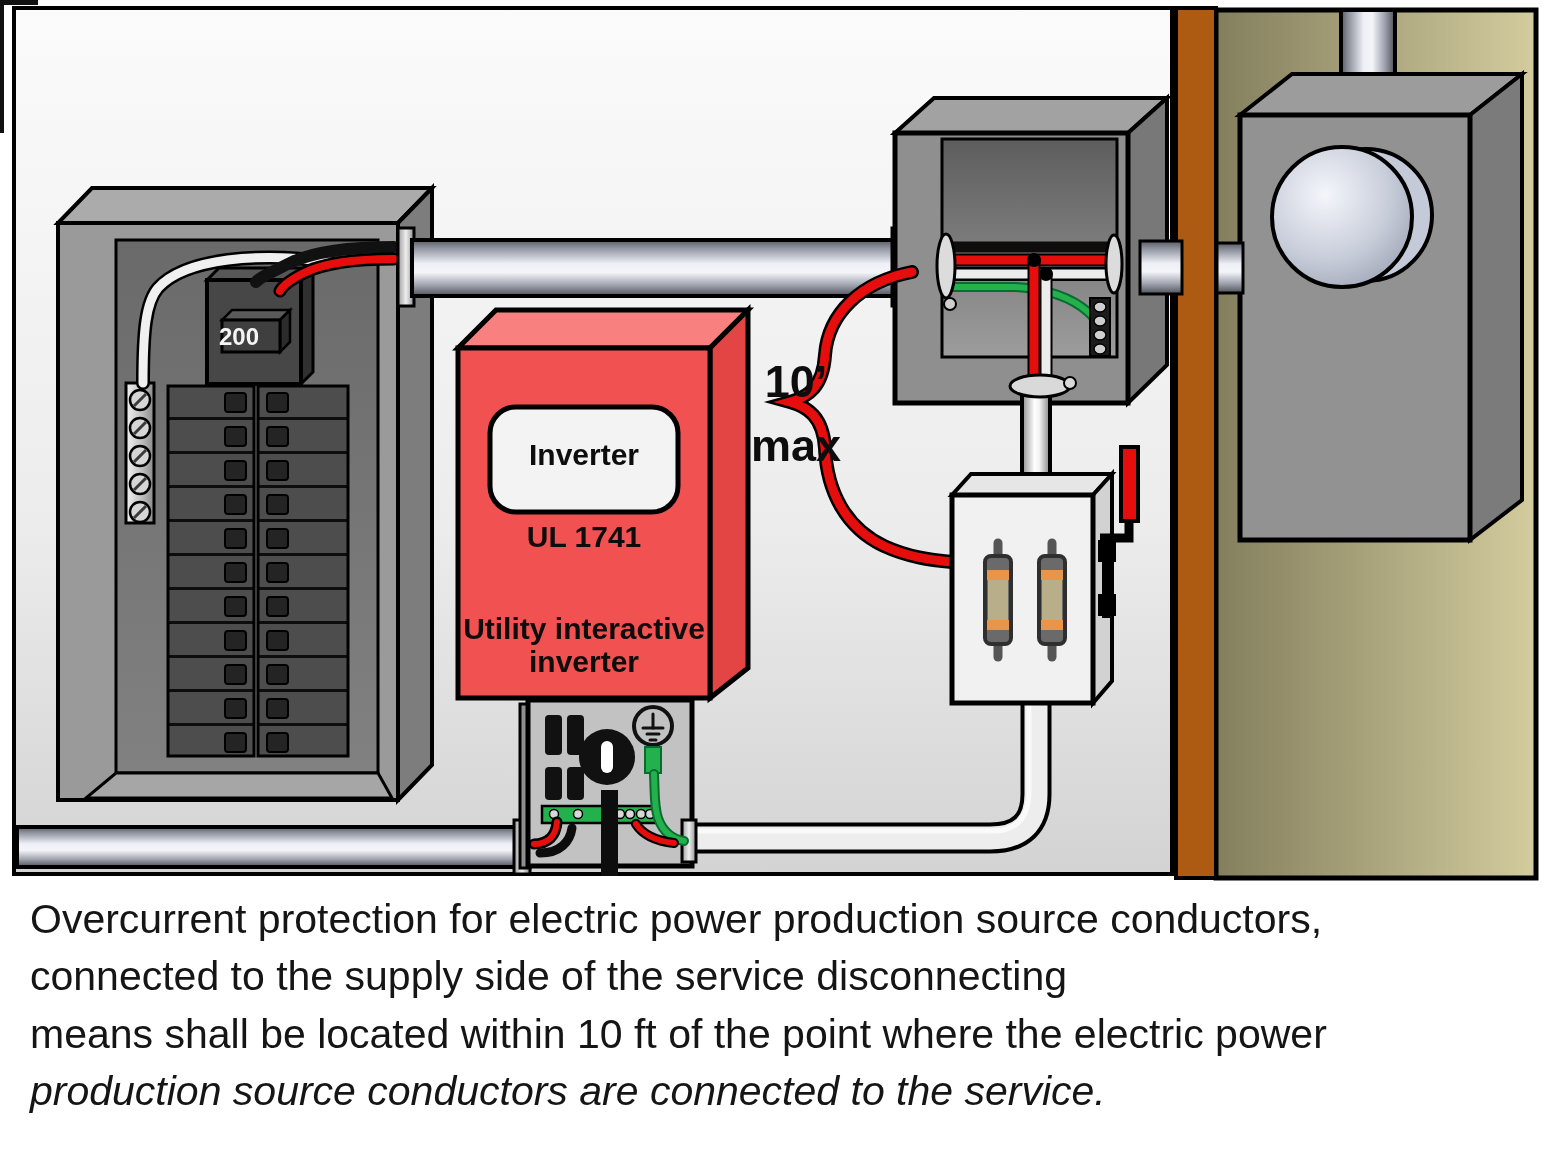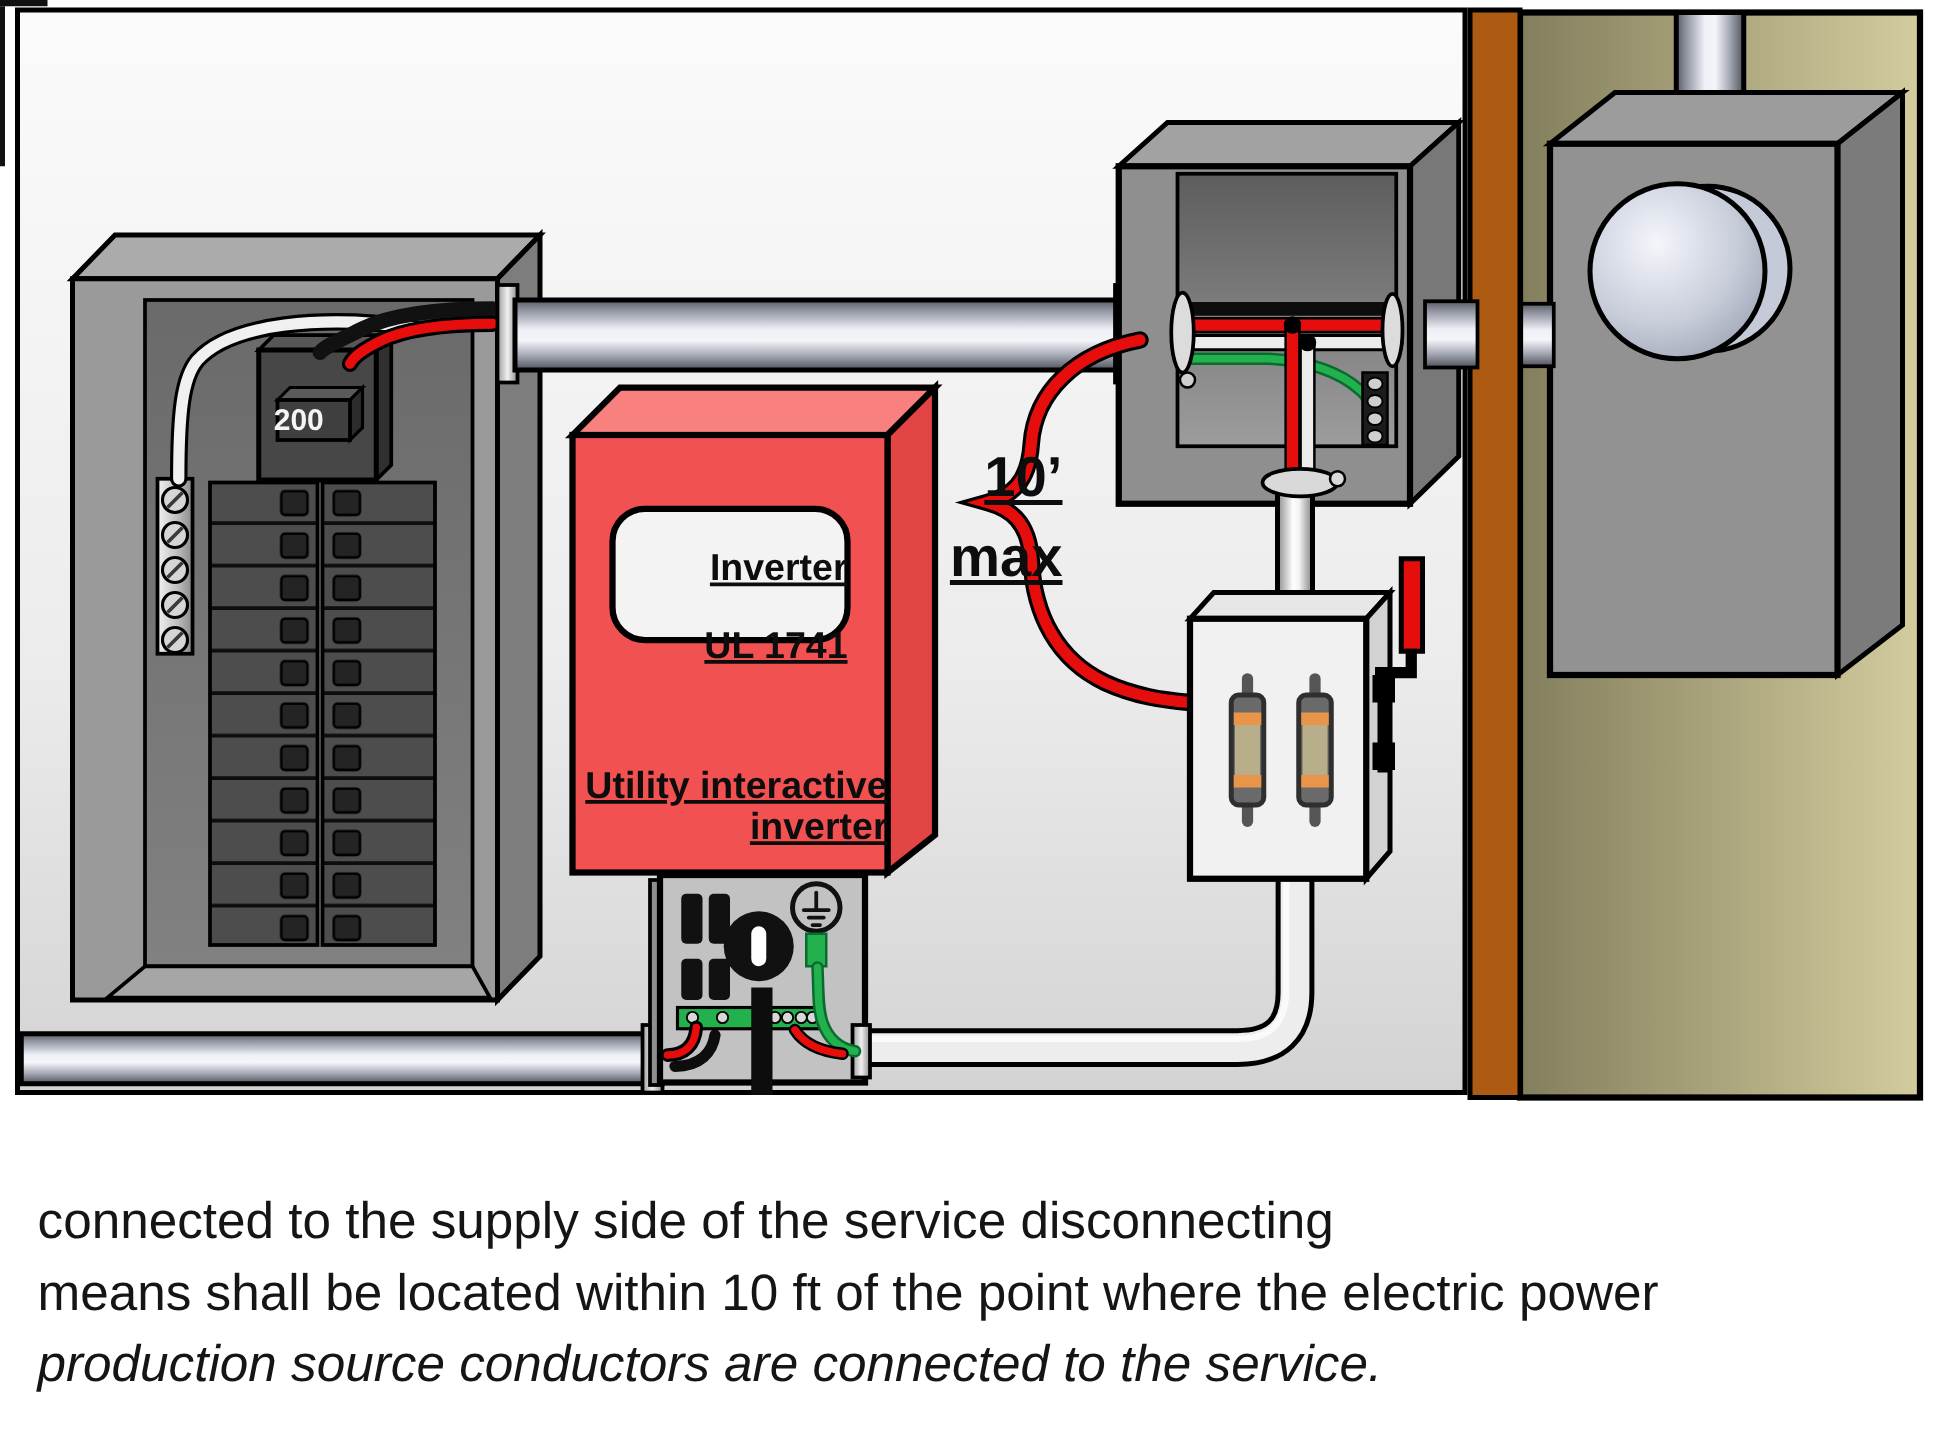--- a/index.html
+++ b/index.html
@@ -1,25 +1,25 @@
 <!DOCTYPE html>
 <html><head>
 <meta charset="utf-8">
 <style>
   html,body{margin:0;padding:0;background:#ffffff;}
   #stage{position:relative;width:1548px;height:1160px;background:#ffffff;overflow:hidden;
          font-family:"Liberation Sans", sans-serif;}
   #art{position:absolute;left:0;top:0;}
   .ov{position:absolute;color:#0d0d0d;font-weight:bold;}
-  .center{text-align:right;text-decoration:underline;}
+  .center{text-align:center;}
   #title{left:80px;top:30px;width:1010px;font-size:54px;line-height:80px;text-align:center;color:#141414;}
   #breaker-rating{left:221px;top:321px;width:36px;height:31px;font-size:24px;color:#f5f5f5;
                   display:flex;align-items:center;justify-content:center;}
   #inverter-label{left:490px;top:438px;width:188px;font-size:30px;}
-  #inverter-listing{left:490px;top:500px;width:188px;font-size:30px;}
+  #inverter-listing{left:490px;top:520px;width:188px;font-size:30px;}
   #inverter-desc{left:458px;top:612px;width:252px;font-size:30px;line-height:33px;}
   #distance-note{left:742px;top:350px;width:108px;font-size:45px;line-height:64px;}
   .cap{left:30px;width:1512px;font-size:41px;font-weight:normal;color:#151515;white-space:nowrap;}
   #cap1{top:896px;} #cap2{top:953px;} #cap3{top:1011px;} #cap4{top:1068px;font-style:italic;}
   #service-underline{left:1176px;top:1132px;width:38px;height:5px;background:#111;}
   #caption-left-tick{left:14px;top:874px;width:4px;height:128px;background:#111;}
 </style>
 </head>
 <body>
 
@@ -309,20 +309,21 @@
 <div id="inverter-desc" class="ov center">
   <div>Utility interactive</div>
   <div>inverter</div>
 </div>
 
 <div id="distance-note" class="ov center">
   <div>10’</div>
   <div>max</div>
 </div>
 
+<div id="cap1" class="ov cap">Overcurrent protection for electric power production source conductors,</div>
 <div id="cap2" class="ov cap">connected to the supply side of the service disconnecting</div>
 <div id="cap3" class="ov cap">means shall be located within 10 ft of the point where the electric power</div>
 <div id="cap4" class="ov cap">production source conductors are connected to the service.</div>
 
 <div id="service-underline"></div>
 <div id="caption-left-tick"></div>
 
 </div>
 
 </body></html>

